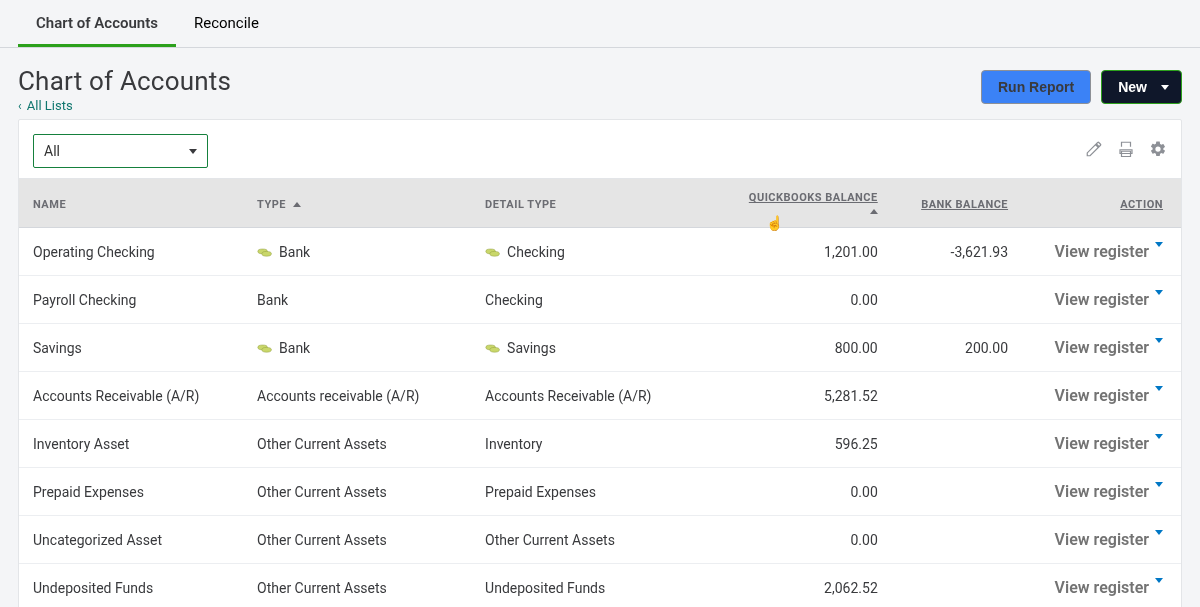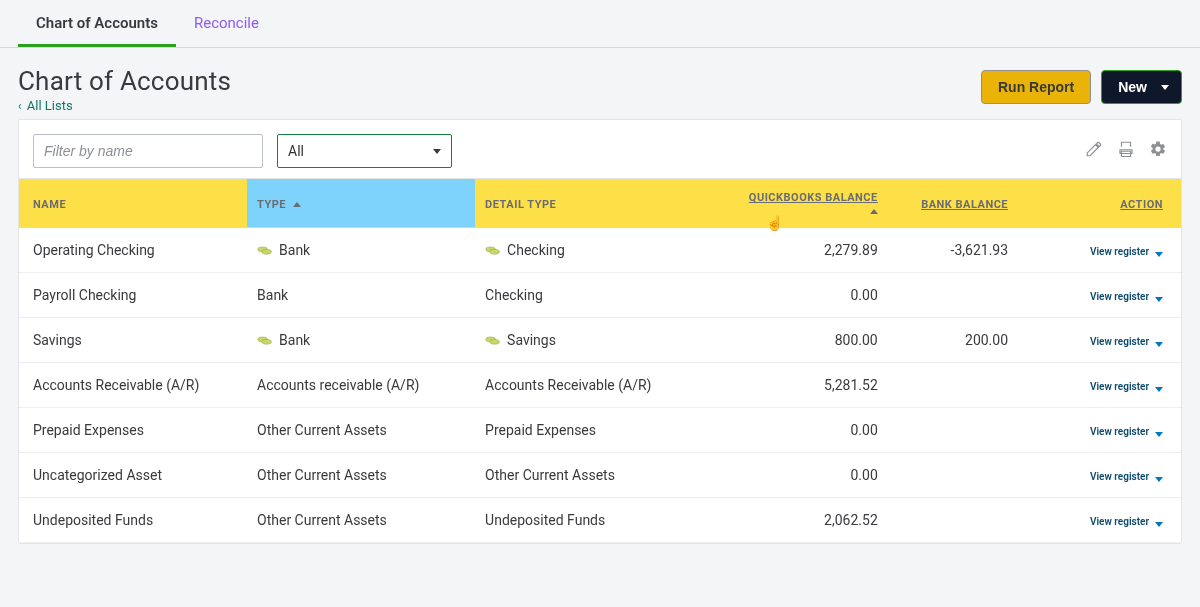--- a/index.html
+++ b/index.html
@@ -16,21 +16,21 @@
     display: flex;
     align-items: flex-end;
     padding: 0 18px;
     border-bottom: 1px solid #d4d7dc;
     background: #f4f5f7;
     height: 48px;
   }
   .tab {
     padding: 14px 18px 12px;
     font-size: 15px;
-    color: #8b5cf6;
+    color: #000000;
     cursor: pointer;
     border-bottom: 3px solid transparent;
   }
   .tab.active {
     color: #393a3d;
     font-weight: 600;
     border-bottom: 3px solid #2ca01c;
   }
   
   .page-head {
@@ -63,21 +63,21 @@
   .btn {
     font-size: 14px;
     border-radius: 4px;
     cursor: pointer;
     display: inline-flex;
     align-items: center;
     gap: 10px;
     height: 34px;
     padding: 0 16px;
     border: 1px solid #8d9096;
-    background: #eab308;
+    background: #3b82f6;
     color: #393a3d;
     font-weight: 600;
   }
   .btn.primary {
     background: #0f172a;
     border: 1px solid #2ca01c;
     color: #fff;
     padding-right: 12px;
   }
   .btn.primary .caret {
@@ -141,25 +141,25 @@
   table { width: 100%; border-collapse: collapse; }
   thead th {
     text-align: left;
     font-size: 11px;
     letter-spacing: 0.5px;
     color: #6b6c72;
     font-weight: 700;
     padding: 12px 10px 10px;
     border-top: 1px solid #e3e5e8;
     border-bottom: 1px solid #d4d7dc;
-    background: #fde047;
+    background: #e5e5e5;
   }
   thead th.sortable { cursor: pointer; }
   thead th.sorted {
-    background: #7dd3fc;
+    background: #e5e5e5;
   }
   thead th.right { text-align: right; text-decoration: underline; }
   thead th .sort-caret {
     display:inline-block;
     border-bottom: 5px solid #6b6c72;
     border-left: 4px solid transparent;
     border-right: 4px solid transparent;
     height:0; width:0;
     margin-left: 4px;
     vertical-align: middle;
@@ -173,26 +173,26 @@
   }
   tbody td.right { text-align: right; }
   .account-icon {
     display:inline-block;
     width:16px; height:10px;
     margin-right:6px;
     position:relative;
   }
   .account-icon svg { width:16px; height:12px; vertical-align:middle; }
   .action-link {
-    color: #0c4a6e;
+    color: #737373;
     font-weight: 600;
-    font-size: 10px;
+    font-size: 16px;
     cursor: pointer;
     display:inline-flex;
-    align-items:flex-end;
+    align-items:flex-start;
     gap:6px;
   }
   .action-link .caret-down {
     border-top: 5px solid #0077c5;
     border-left: 4px solid transparent;
     border-right: 4px solid transparent;
     height:0; width:0;
   }
   .col-name { padding-left: 14px; width: 210px; }
   .col-type { width: 210px; }
@@ -232,21 +232,20 @@
     </button>
     <button class="btn primary">
       <span>New</span>
       <span class="caret"></span>
     </button>
   </div>
 </div>
 
 <div class="card">
   <div class="card-toolbar">
-    <input class="filter-input" placeholder="Filter by name" style="">
     <div class="type-select">
       <span>All</span>
       <span class="caret-down"></span>
     </div>
     <div class="spacer"></div>
     <div class="tool-icons">
       <span>
         <svg viewBox="0 0 24 24">
             <path d="M3 17.25V21h3.75L17.81 9.94l-3.75-3.75L3 17.25zM20.71 7.04a1 1 0 0 0 0-1.41l-2.34-2.34a1 1 0 0 0-1.41 0l-1.83 1.83 3.75 3.75 1.83-1.83z"></path>
           </svg>
@@ -286,21 +285,21 @@
         <tr>
           <td class="col-name">Operating Checking</td>
           <td class="col-type"><span class="account-icon"><svg viewBox="0 0 20 14">
                 <ellipse cx="7" cy="5" rx="6" ry="3" fill="#c9d76a" stroke="#8d9a3c" stroke-width="0.6"></ellipse>
                 <ellipse cx="12" cy="8" rx="6" ry="3" fill="#c9d76a" stroke="#8d9a3c" stroke-width="0.6"></ellipse>
               </svg></span><span>Bank</span></td>
           <td class="col-detail"><span class="account-icon"><svg viewBox="0 0 20 14">
                 <ellipse cx="7" cy="5" rx="6" ry="3" fill="#c9d76a" stroke="#8d9a3c" stroke-width="0.6"></ellipse>
                 <ellipse cx="12" cy="8" rx="6" ry="3" fill="#c9d76a" stroke="#8d9a3c" stroke-width="0.6"></ellipse>
               </svg></span><span>Checking</span></td>
-          <td class="col-qb right">2,279.89</td>
+          <td class="col-qb right">1,201.00</td>
           <td class="col-bank right">-3,621.93</td>
           <td class="col-action right"><span class="action-link">
               <span>View register</span>
               <span class="caret-down"></span>
             </span></td>
         </tr>
         <tr>
           <td class="col-name">Payroll Checking</td>
           <td class="col-type"><span>Bank</span></td>
           <td class="col-detail"><span>Checking</span></td>
@@ -333,20 +332,31 @@
           <td class="col-type"><span>Accounts receivable (A/R)</span></td>
           <td class="col-detail"><span>Accounts Receivable (A/R)</span></td>
           <td class="col-qb right">5,281.52</td>
           <td class="col-bank right"></td>
           <td class="col-action right"><span class="action-link">
               <span>View register</span>
               <span class="caret-down"></span>
             </span></td>
         </tr>
         <tr>
+          <td class="col-name">Inventory Asset</td>
+          <td class="col-type"><span>Other Current Assets</span></td>
+          <td class="col-detail"><span>Inventory</span></td>
+          <td class="col-qb right">596.25</td>
+          <td class="col-bank right"></td>
+          <td class="col-action right"><span class="action-link">
+              <span>View register</span>
+              <span class="caret-down"></span>
+            </span></td>
+        </tr>
+        <tr>
           <td class="col-name">Prepaid Expenses</td>
           <td class="col-type"><span>Other Current Assets</span></td>
           <td class="col-detail"><span>Prepaid Expenses</span></td>
           <td class="col-qb right">0.00</td>
           <td class="col-bank right"></td>
           <td class="col-action right"><span class="action-link">
               <span>View register</span>
               <span class="caret-down"></span>
             </span></td>
         </tr>

